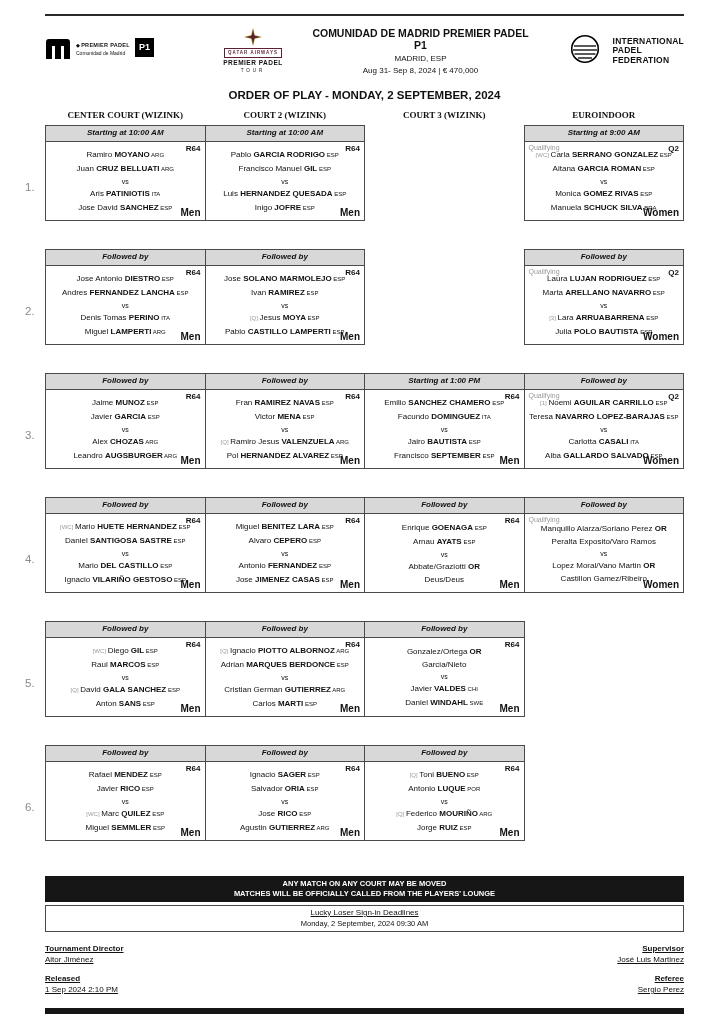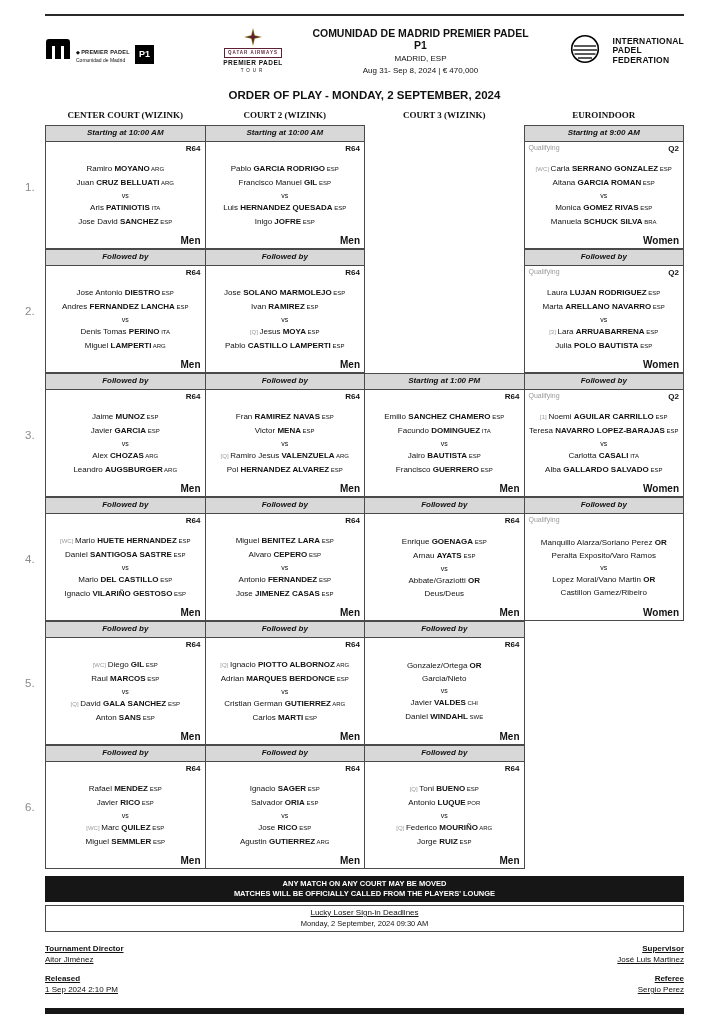--- a/index.html
+++ b/index.html
@@ -6,21 +6,21 @@
   html,body { background:#ffffff; }
   body { font-family:"Liberation Sans", sans-serif; color:#111; }
 
   .page { width:724px; height:1024px; margin:0 auto; background:#fff; position:relative;
           padding:14px 40px 10px 45px; display:flex; flex-direction:column; }
 
   .top-rule { height:2px; background:#2a2a2a; }
 
   
   .header-row { display:flex; align-items:center; margin-top:7px; height:56px; }
-  .logo-premier { display:flex; align-items:flex-end; gap:5px; width:152px; flex:none; }
+  .logo-premier { display:flex; align-items:flex-start; gap:5px; width:152px; flex:none; }
   .pp-text { line-height:7px; }
   .pp-line1 { font-size:5.5px; font-weight:bold; letter-spacing:.3px; white-space:nowrap; }
   .pp-line2 { font-size:5px; margin-top:1px; white-space:nowrap; }
   .p1-badge { background:#000; color:#fff; font-weight:bold; font-size:9px; padding:5px 4px; line-height:9px; }
   .diamond { font-size:5px; margin-right:1px; }
 
   .logo-qatar { width:112px; flex:none; text-align:center; line-height:6px; }
   .qa-box { display:inline-block; border:1px solid var(--qatar-maroon,#5c1f33); color:var(--qatar-maroon,#5c1f33);
             font-size:4.5px; font-weight:bold; letter-spacing:1px; padding:1px 3px; margin-top:1px; white-space:nowrap; }
   .qa-pp { font-weight:bold; font-size:6.5px; letter-spacing:.5px; margin-top:2px; }
@@ -42,21 +42,21 @@
   .num-spacer { height:18px; }
   .num-cell { height:124px; display:flex; align-items:center; font-size:11.5px; color:#8a8a8a; padding-left:2px; }
 
   .court-col { flex:1; min-width:0; }
   .court-col + .court-col { margin-left:-1px; }
   .col-title { height:18px; line-height:16px; font-weight:bold; font-size:9px; text-align:center; white-space:nowrap;font-family:Liberation Serif, serif; }
 
   .slot { height:124px; }
   .slot-header { height:17px; line-height:14px; background:var(--header-bar-gray,#d8d8d8); border:1px solid #4a4a4a;
                  font-size:8px; font-weight:bold; font-style:italic; text-align:center; }
-  .match { height:108px; margin-top:-1px; border:1px solid #4a4a4a; position:relative; background:#fff; }
+  .match { height:80px; margin-top:-1px; border:1px solid #4a4a4a; position:relative; background:#fff; }
 
   .round  { position:absolute; top:2px; right:4px; font-size:8px; font-weight:bold; }
   .qual   { position:absolute; top:2px; left:4px;  font-size:7px; color:#9a9a9a; }
   .gender { position:absolute; bottom:2px; right:4px; font-size:10px; font-weight:bold; }
 
   .teams { position:absolute; top:12px; bottom:12px; left:1px; right:1px;
            display:flex; flex-direction:column; justify-content:center; text-align:center; }
   .pline { font-size:8px; line-height:13px; white-space:nowrap; }
   .last  { font-weight:bold; }
   .cc    { font-size:6px; }
@@ -330,21 +330,21 @@
         <div class="slot"></div>
         <div class="slot">
           <div class="slot-header">Starting at 1:00 PM</div>
           <div class="match">
             <span class="round">R64</span>
             <div class="teams">
               <div class="pline"><span class="first">Emilio </span><span class="last">SANCHEZ CHAMERO</span><span class="cc"> ESP</span></div>
               <div class="pline"><span class="first">Facundo </span><span class="last">DOMINGUEZ</span><span class="cc"> ITA</span></div>
               <div class="vs">vs</div>
               <div class="pline"><span class="first">Jairo </span><span class="last">BAUTISTA</span><span class="cc"> ESP</span></div>
-              <div class="pline"><span class="first">Francisco </span><span class="last">GUERRERO</span><span class="cc"> ESP</span></div>
+              <div class="pline"><span class="first">Francisco </span><span class="last">SEPTEMBER</span><span class="cc"> ESP</span></div>
             </div>
             <div class="gender">Men</div>
           </div>
         </div>
         <div class="slot">
           <div class="slot-header">Followed by</div>
           <div class="match">
             <span class="round">R64</span>
             <div class="teams">
               <div class="pline"><span class="first">Enrique </span><span class="last">GOENAGA</span><span class="cc"> ESP</span></div>

